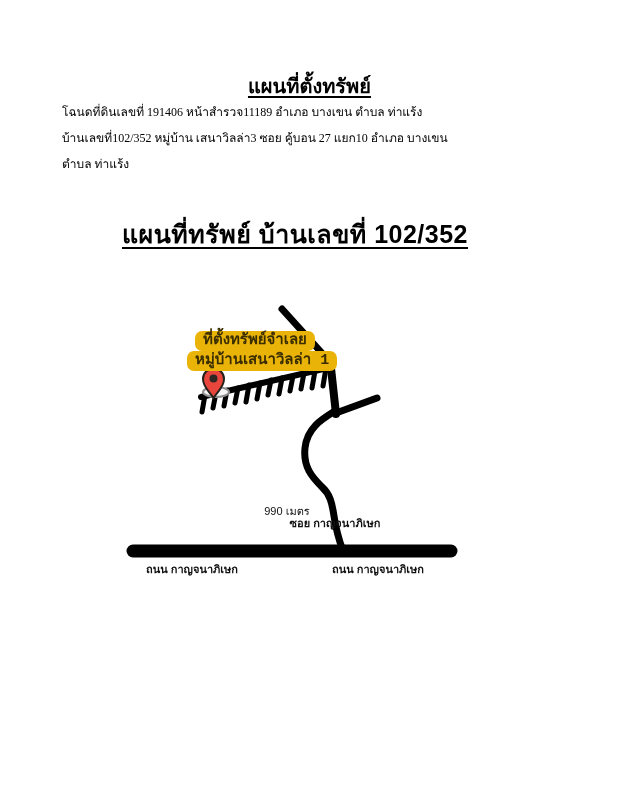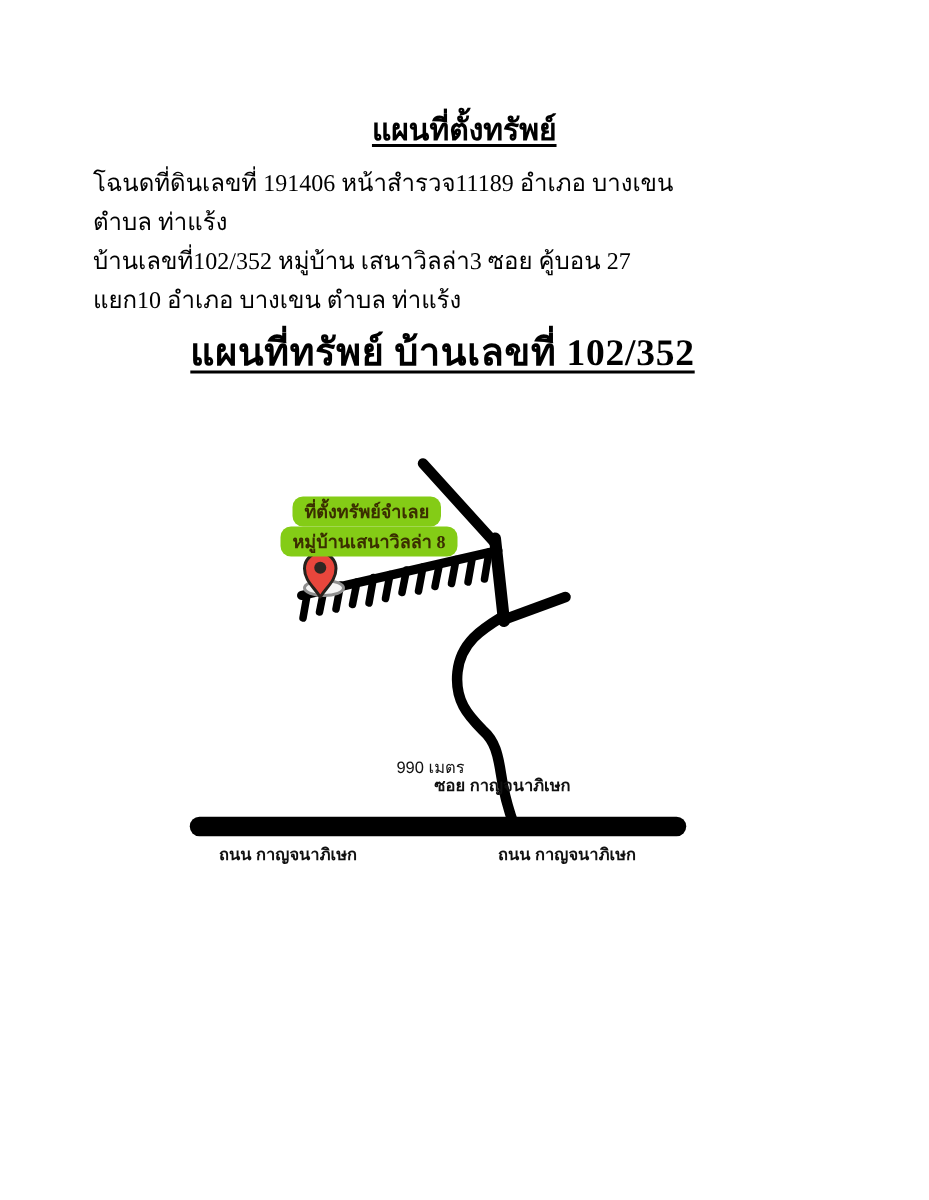--- a/index.html
+++ b/index.html
@@ -13,41 +13,41 @@
   }
   .doc-title{
     position:absolute;top:70px;left:0;width:619px;
     text-align:center;
     font-size:20px;font-weight:bold;
     text-decoration:underline;
     text-underline-offset:3px;
     margin:0;
   }
   .doc-body{
-    position:absolute;top:110px;left:62px;right:30px;
-    font-size:16px;line-height:26px;
+    position:absolute;top:99px;left:62px;right:30px;
+    font-size:12px;line-height:26px;
   }
   .doc-body p{margin:0;}
   .map-title{
     position:absolute;top:214px;left:0;width:590px;
     text-align:center;
-    font-family:Liberation Serif, serif;
+    font-family:Liberation Sans, sans-serif;
     font-size:25px;font-weight:bold;letter-spacing:.5px;
     text-decoration:underline;
     text-underline-offset:4px;
     margin:0;
   }
   .map{position:absolute;inset:0;}
   .map svg{position:absolute;left:0;top:0;}
   .callout-pill{
     position:absolute;
-    background:#84cc16;
+    background:#eab308;
     color:#3a2e00;
-    font-family:Liberation Serif, serif;
-    font-size:12px;font-weight:bold;
+    font-family:Liberation Mono, monospace;
+    font-size:15px;font-weight:bold;
     line-height:20px;
     padding:0 8px;
     border-radius:7px;
     white-space:nowrap;
   }
   .map-label{
     position:absolute;
     font-family:"Liberation Sans","DejaVu Sans",sans-serif;
     color:#111;
     text-align:center;
@@ -105,21 +105,21 @@
 
       <ellipse cx="216" cy="392" rx="13" ry="5" fill="#f5f5f5" stroke="#8f8f8f" stroke-width="2"></ellipse>
 
       <g>
         <path d="M 213.5 398 C 209 391 203 387 203 379 A 10.5 10.5 0 1 1 224 379 C 224 387 218 391 213.5 398 Z" fill="#e8463c" stroke="#26211c" stroke-width="2"></path>
         <circle cx="213.5" cy="378.5" r="4" fill="#2e2723" stroke="none"></circle>
       </g>
     </svg>
 
     <div class="callout-pill" style="left:195px;top:331px;">ที่ตั้งทรัพย์จำเลย</div>
-    <div class="callout-pill" style="left:187px;top:351px;">หมู่บ้านเสนาวิลล่า 8</div>
+    <div class="callout-pill" style="left:187px;top:351px;">หมู่บ้านเสนาวิลล่า 1</div>
 
     <div class="map-label lbl-distance">990 เมตร</div>
     <div class="map-label lbl-soi">ซอย กาญจนาภิเษก</div>
     <div class="map-label lbl-road-left">ถนน กาญจนาภิเษก</div>
     <div class="map-label lbl-road-right">ถนน กาญจนาภิเษก</div>
   </div>
 
 </div>
 
 </body></html>

